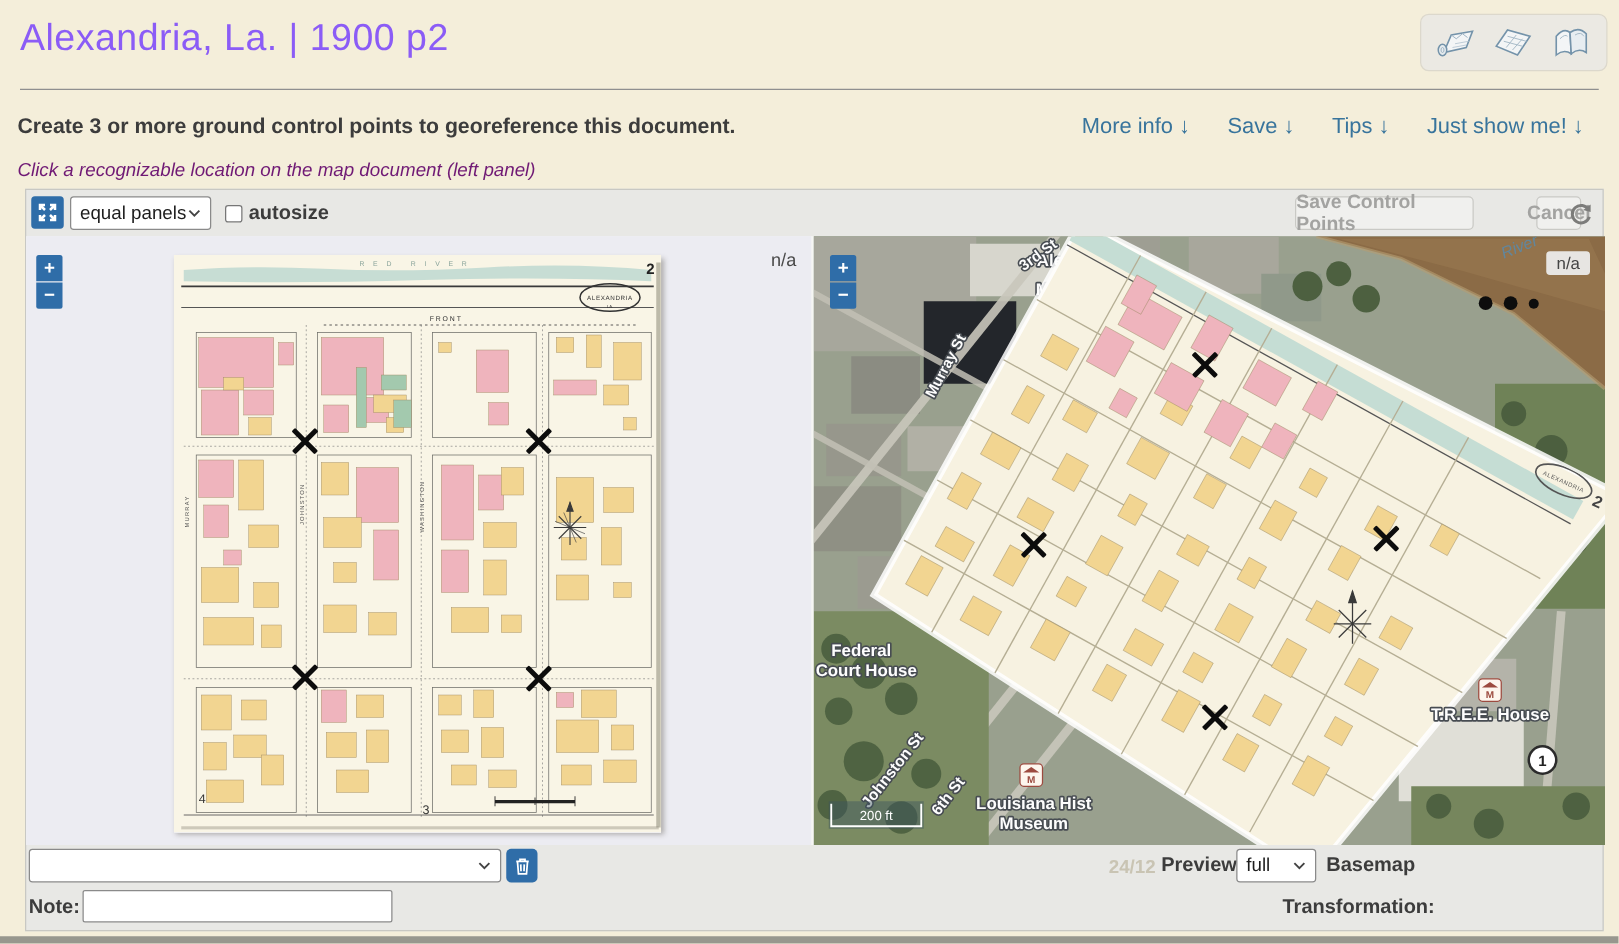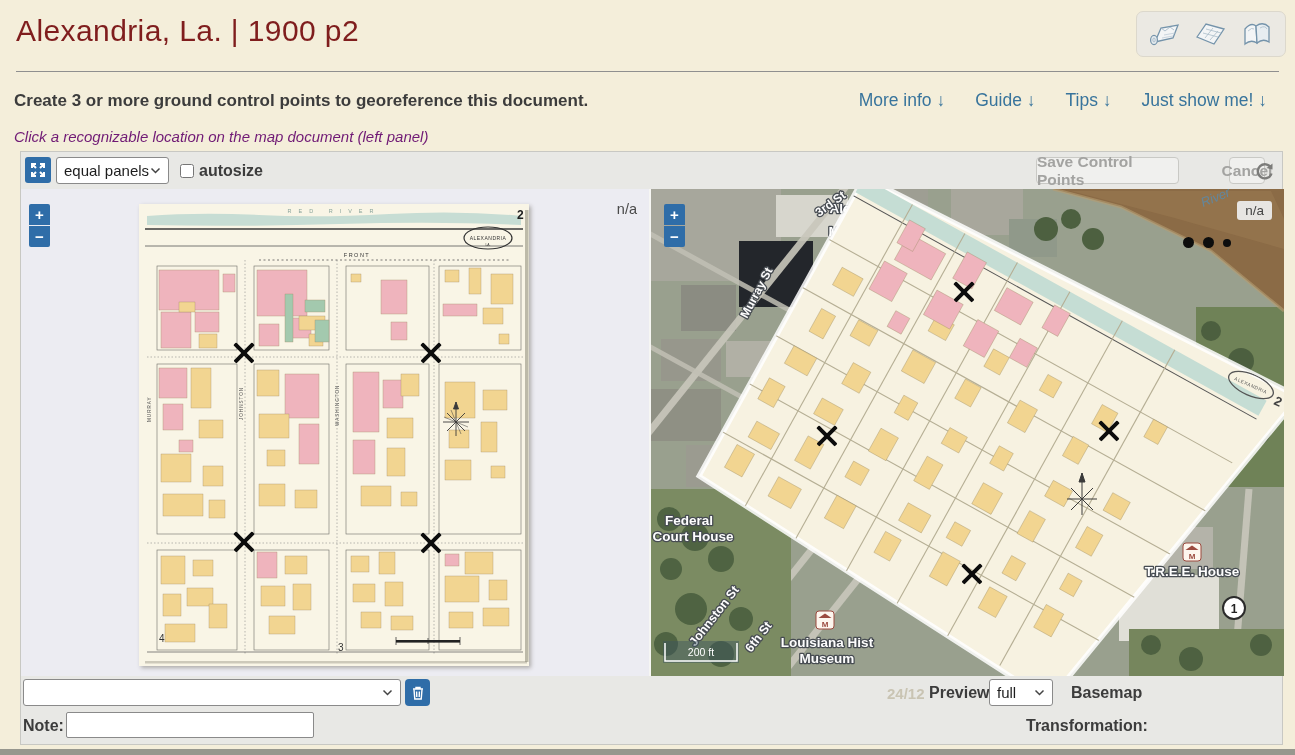--- a/index.html
+++ b/index.html
@@ -1,20 +1,20 @@
 <!DOCTYPE html>
 <html><head>
 <meta charset="utf-8">
 <style>
   html,body{margin:0;padding:0;background:#f4eeda;}
   .page{position:relative;width:1295px;height:755px;background:#f4eeda;
         font-family:"Liberation Sans",sans-serif;overflow:hidden;color:#3a3a3a;}
   
   .title{position:absolute;left:16px;top:14px;font-size:30px;font-weight:400;
-         letter-spacing:.4px;color:#7f1d1d;text-align:right;}
+         letter-spacing:.4px;color:#8b5cf6;text-align:right;}
   .nav-icons{position:absolute;right:9px;top:11px;display:flex;gap:10px;
              background:#ebe9e3;border:1px solid #dcd8cc;border-radius:7px;
              padding:6px 10px;cursor:pointer;}
   .nav-icons .nbtn{width:36px;height:32px;display:flex;align-items:center;justify-content:center;}
   .hr{position:absolute;left:16px;right:16px;top:71px;border-top:1px solid #8f8f8f;}
   .instr{position:absolute;left:14px;top:91px;font-size:17px;font-weight:700;color:#3c3c3c;}
   .links{position:absolute;right:28px;top:90px;font-size:17.5px;color:#38749c;display:flex;gap:30px;}
   .links span{cursor:pointer;}
   .hint{position:absolute;left:14px;top:128px;font-size:15px;font-style:italic;color:#701a75;}
   
@@ -61,21 +61,21 @@
   .xmark{position:absolute;width:26px;height:26px;margin:-13px 0 0 -13px;z-index:6;cursor:pointer;}
   .xmark i{position:absolute;left:0;top:11px;width:26px;height:3.6px;background:#0c0c0c;border-radius:1px;}
   .xmark i:nth-child(1){transform:rotate(45deg);} .xmark i:nth-child(2){transform:rotate(-45deg);}
   
   .foot{position:absolute;left:0;top:524px;width:1263px;height:70px;font-size:16px;}
   .gcp-sel{position:absolute;left:2px;top:3px;width:378px;}
   .trash-btn{position:absolute;left:384px;top:3px;width:25px;height:27px;background:#2f6da8;
              border-radius:4px;display:flex;align-items:center;justify-content:center;cursor:pointer;}
   .counter{position:absolute;left:866px;top:9px;color:#c9c4b3;font-weight:700;font-size:15px;}
   .lbl{position:absolute;font-weight:700;color:#3c3c3c;top:8px;}
-  .preview-lbl{left:908px;} .basemap-lbl{left:1040px;margin-left:10px;}
+  .preview-lbl{left:908px;} .basemap-lbl{left:1040px;}
   .preview-sel{position:absolute;left:968px;top:3px;width:64px;}
   .basemap-sel{position:absolute;left:1108px;top:3px;width:150px;}
   .note-lbl{position:absolute;left:2px;top:41px;font-weight:700;color:#3c3c3c;}
   .note-input{position:absolute;left:45px;top:36px;width:248px;height:26px;border:1px solid #8a8a8a;
               border-radius:2px;box-sizing:border-box;font-size:14px;padding:0 6px;
               font-family:"Liberation Sans",sans-serif;}
   .transform-lbl{position:absolute;left:1005px;top:41px;font-weight:700;color:#3c3c3c;}
   .transform-sel{position:absolute;left:1108px;top:36px;width:150px;}
   .bottom-band{position:absolute;left:0;top:749px;width:1295px;height:6px;background:#97978e;}
   svg text{font-family:"Liberation Sans",sans-serif;}
@@ -110,21 +110,21 @@
         <path d="M17,7 Q24,2 30,8 L30,23 Q24,19 18,24 Z" fill="#e7edf1" stroke="#7493aa" stroke-width="1.3"></path>
         <path d="M9,12 Q13,8 15,10 M21,9 Q26,6 28,10" stroke="#a9bcc9" stroke-width=".8" fill="none"></path>
       </svg>
     </div>
   </div>
   <div class="hr"></div>
 
   <div class="instr">Create 3 or more ground control points to georeference this document.</div>
   <div class="links">
     <span>More info ↓</span>
-    <span>Guide ↓</span>
+    <span>Save ↓</span>
     <span>Tips ↓</span>
     <span>Just show me! ↓</span>
   </div>
   <div class="hint">Click a recognizable location on the map document (left panel)</div>
 
   <div class="main">
 
     <div class="toolbar">
       <div class="expand-btn">
         <svg width="18" height="18" viewBox="0 0 18 18" stroke="#fff" stroke-width="2" fill="none">

